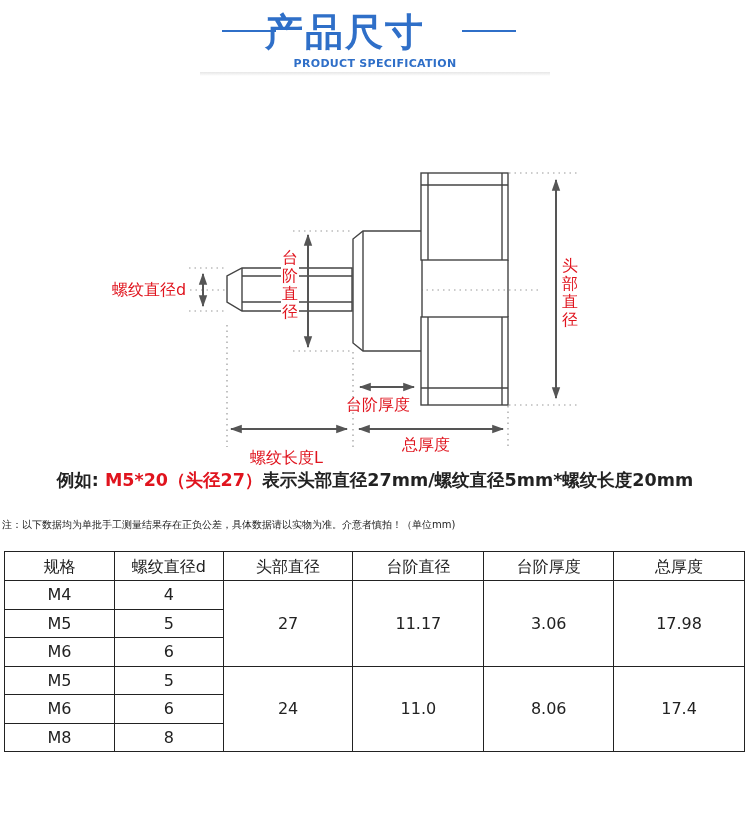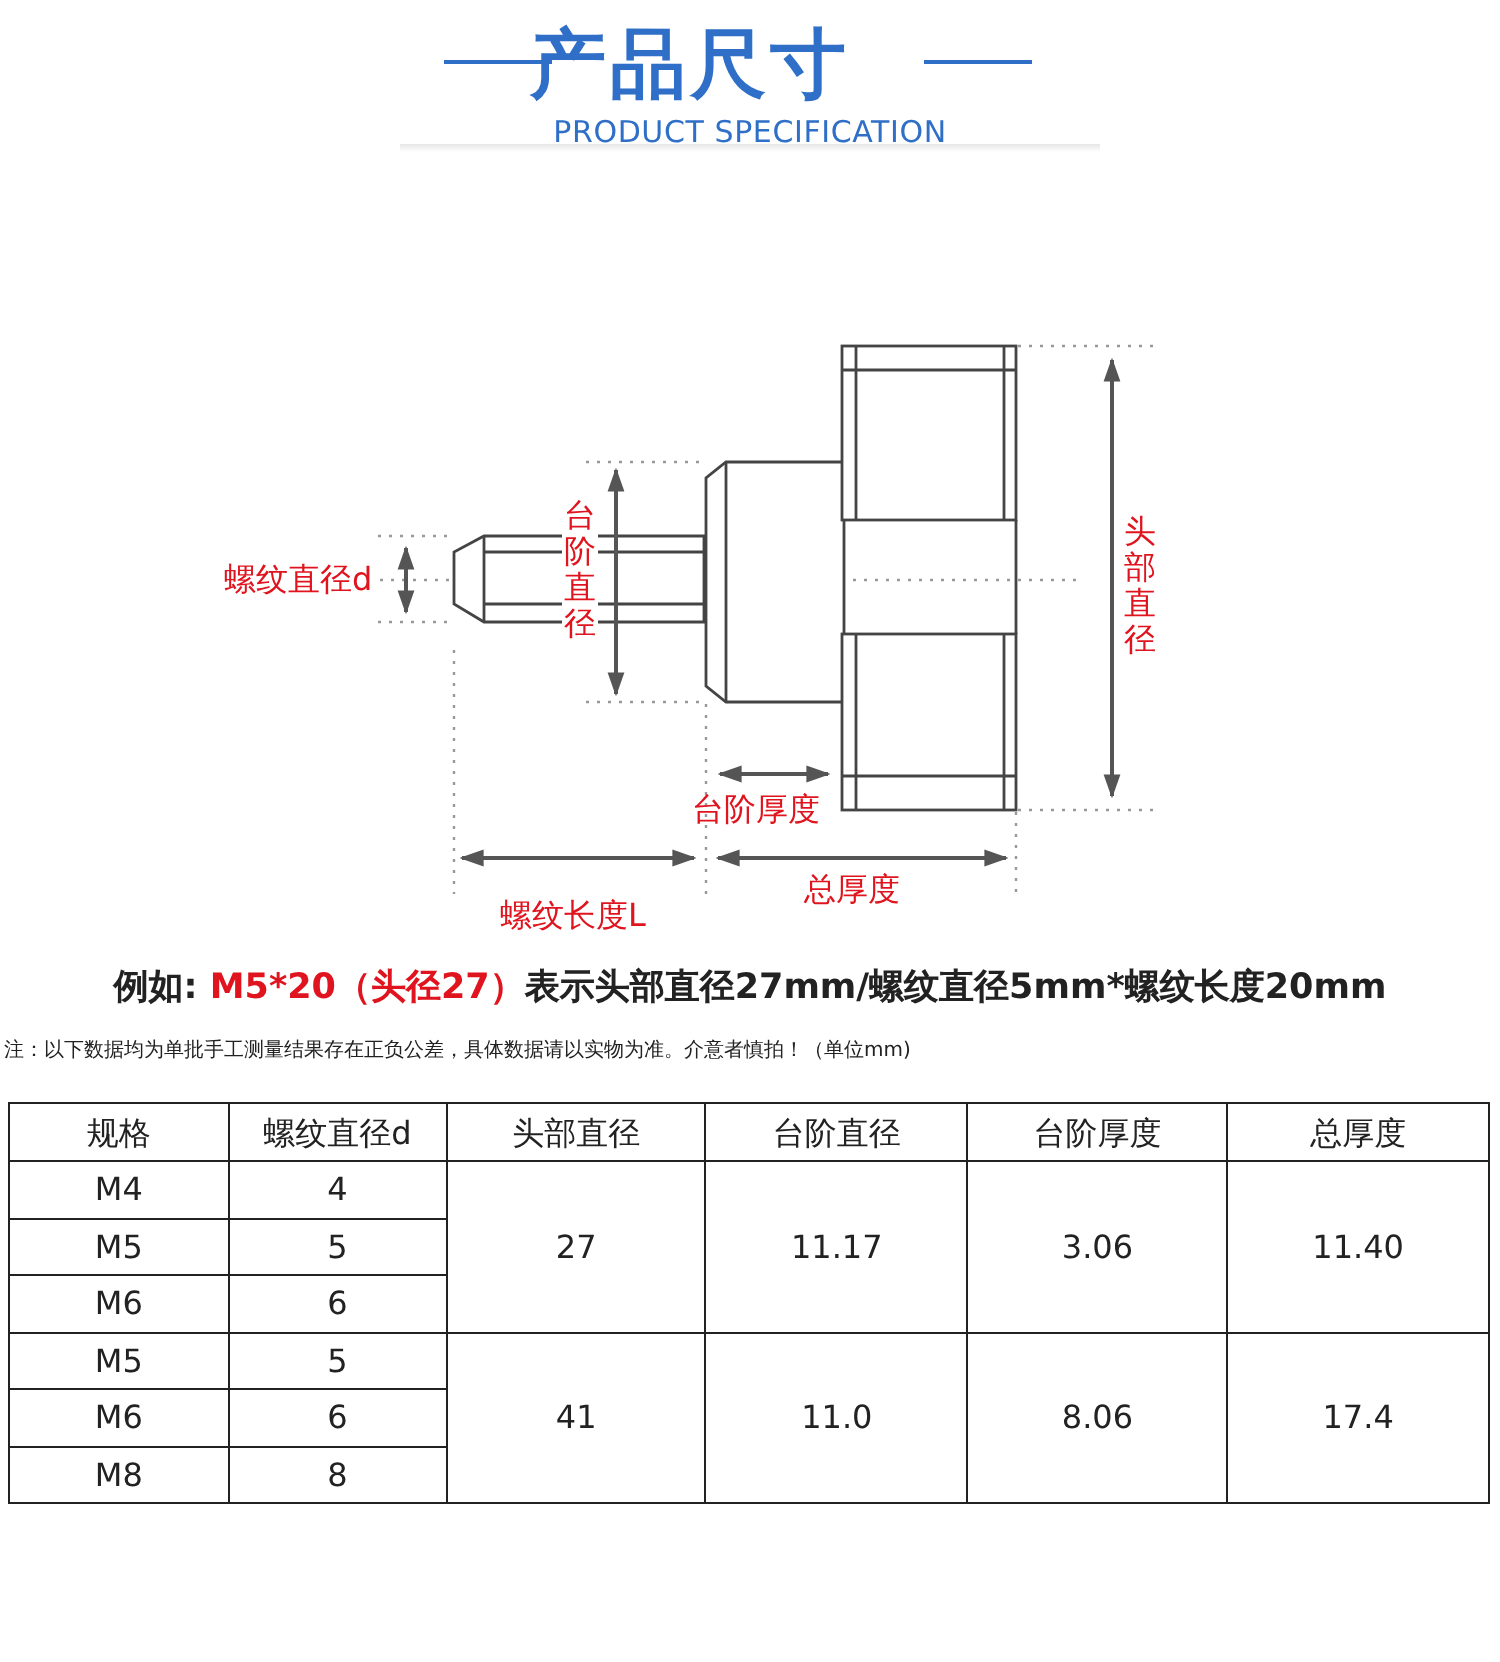--- a/index.html
+++ b/index.html
@@ -1,28 +1,28 @@
 <!DOCTYPE html>
 <html><head>
 <meta charset="utf-8">
 <style>
   html, body { margin: 0; padding: 0; background: #ffffff; }
   body { width: 750px; height: 831px; position: relative; overflow: hidden;
          font-family: "DejaVu Sans", "Liberation Sans", sans-serif; color: #222; }
   .abs { position: absolute; }
   .header-title { left: 0; width: 690px; top: 8px; text-align: center; font-size: 38px; font-weight: bold;
                   color: #2f6fc8; letter-spacing: 2px; line-height: 48px; }
-  .header-sub { left: 0; width: 750px; top: 57px; text-align: center; font-size: 15px; font-weight: normal;
+  .header-sub { left: 0; width: 750px; top: 57px; text-align: center; font-size: 11px; font-weight: bold;
                 color: #2f6fc8; letter-spacing: 0.3px; }
   .header-line { height: 2px; background: #2f6fc8; top: 30px; }
   .header-shadow { left: 200px; width: 350px; top: 72px; height: 4px;
                    background: linear-gradient(to bottom, #e6e6e6, #ffffff); }
   .lbl-red { color: #e0141e; font-size: 16px; line-height: 18px; }
   .vert { width: 18px; text-align: center; line-height: 18px; }
-  .example { left: 0; width: 750px; top: 481px; text-align: center; font-size: 17.5px; font-weight: bold; color: #222; white-space: nowrap; }
+  .example { left: 0; width: 750px; top: 468px; text-align: center; font-size: 17.5px; font-weight: bold; color: #222; white-space: nowrap; }
   .example .red { color: #e0141e; }
   .note { left: 2px; width: 748px; top: 518px; font-size: 10px; color: #222; white-space: nowrap; }
   table.spec { position: absolute; left: 4px; top: 551px; width: 741px; border-collapse: collapse;
                font-size: 16px; color: #222; border-radius: 21px; }
   table.spec th, table.spec td { border: 1.5px solid #222; text-align: center; font-weight: normal;
                padding: 0; height: 27.5px; line-height: 27px; }
   table.spec th { height: 28px; }
 </style>
 </head>
 <body>
@@ -133,34 +133,34 @@
       <th>总厚度</th>
     </tr>
   </thead>
   <tbody>
     <tr>
       <td>M4</td>
       <td>4</td>
       <td rowspan="3">27</td>
       <td rowspan="3">11.17</td>
       <td rowspan="3">3.06</td>
-      <td rowspan="3">11.40</td>
+      <td rowspan="3">17.98</td>
     </tr>
     <tr>
       <td>M5</td>
       <td>5</td>
     </tr>
     <tr>
       <td>M6</td>
       <td>6</td>
     </tr>
     <tr>
       <td>M5</td>
       <td>5</td>
-      <td rowspan="3">41</td>
+      <td rowspan="3">24</td>
       <td rowspan="3">11.0</td>
       <td rowspan="3">8.06</td>
       <td rowspan="3">17.4</td>
     </tr>
     <tr>
       <td>M6</td>
       <td>6</td>
     </tr>
     <tr>
       <td>M8</td>

